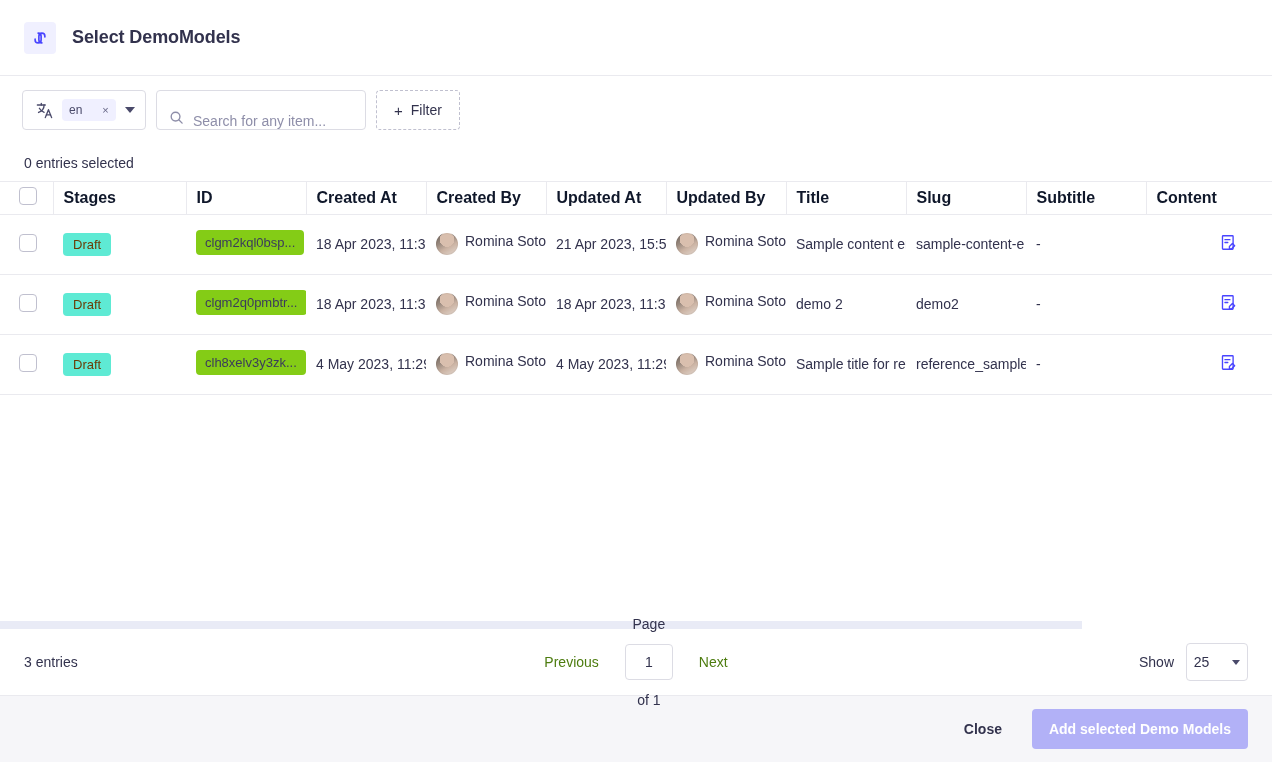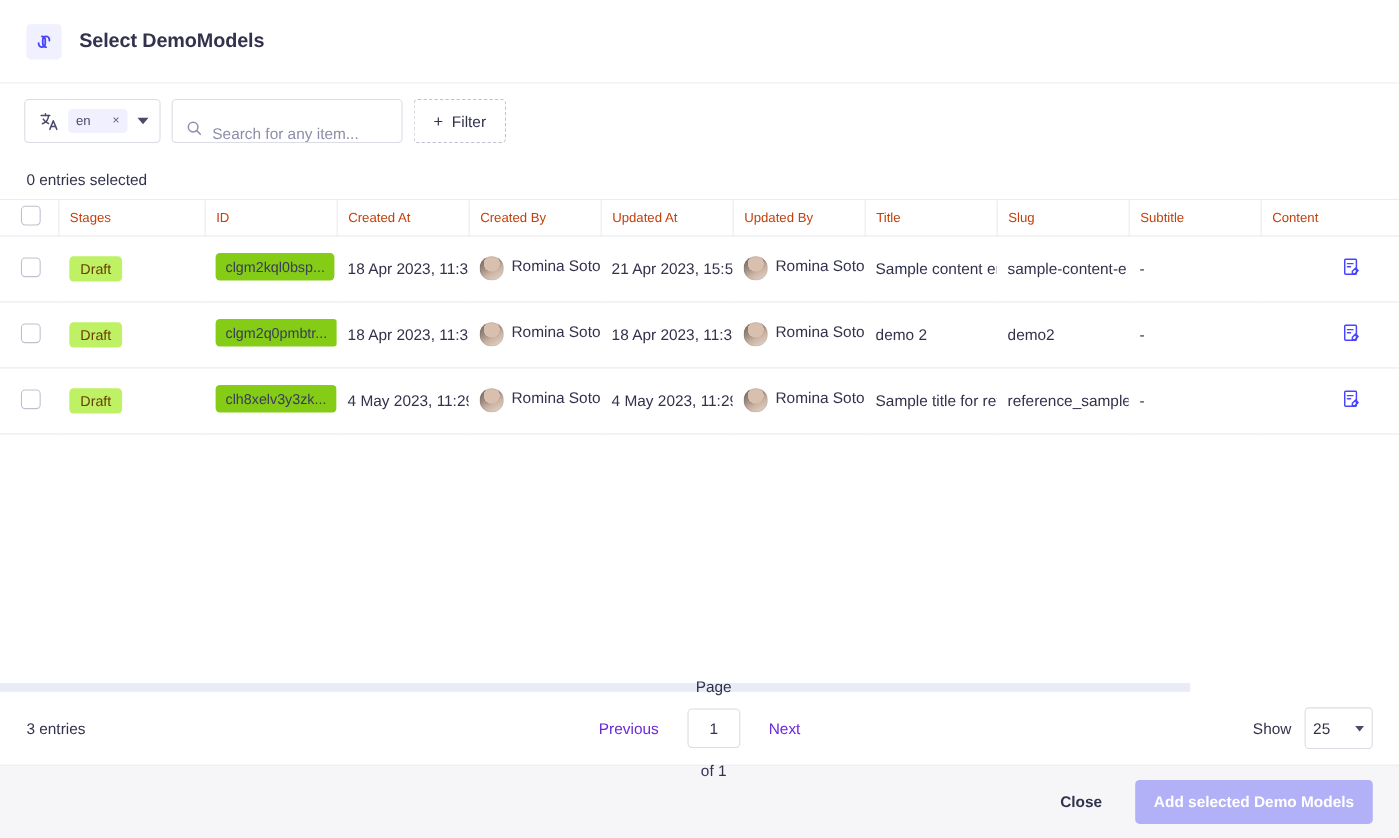--- a/index.html
+++ b/index.html
@@ -152,23 +152,23 @@
     position: relative;
     background: #ffffff;
   }
   table {
     border-collapse: collapse;
     table-layout: fixed;
     width: 1320px;
   }
   thead th {
     height: 32px;
-    font-size: 12px;
-    font-weight: normal;
-    color: #c2410c;
+    font-size: 16px;
+    font-weight: bold;
+    color: #0f172a;
     text-align: left;
     padding: 0 10px;
     border-bottom: 1px solid #eaeaef;
     border-right: 1px solid #eaeaef;
     white-space: nowrap;
     overflow: hidden;
     vertical-align: middle;
     background: #ffffff;
   }
   thead th.col-check { border-right: 1px solid #eaeaef; padding-left: 19px; }
@@ -201,21 +201,21 @@
     width: 18px;
     height: 18px;
     border: 1px solid #c0c0cf;
     border-radius: 4px;
     background: #ffffff;
     display: inline-block;
     cursor: pointer;
   }
   .badge-draft {
     display: inline-block;
-    background: #bef264;
+    background: #5eead4;
     color: #6b3c06;
     border-radius: 4px;
     padding: 4px 10px;
     font-size: 13px;
   }
   .id-chip {
     display: inline-block;
     background: #84cc16;
     color: #3b3b5c;
     border-radius: 4px;
@@ -277,21 +277,21 @@
     left: 0; right: 0;
     display: flex;
     align-items: center;
     justify-content: center;
     gap: 26px;
     pointer-events: none;
   }
   .pager > * { pointer-events: auto; }
   .pager-link {
     font-size: 14px;
-    color: #6d28d9;
+    color: #4d7c0f;
     cursor: pointer;
   }
   .page-group {
     display: flex;
     align-items: center;
     gap: 12px;
     font-size: 14px;
     color: #32324d;
     flex-direction: column;
   }

